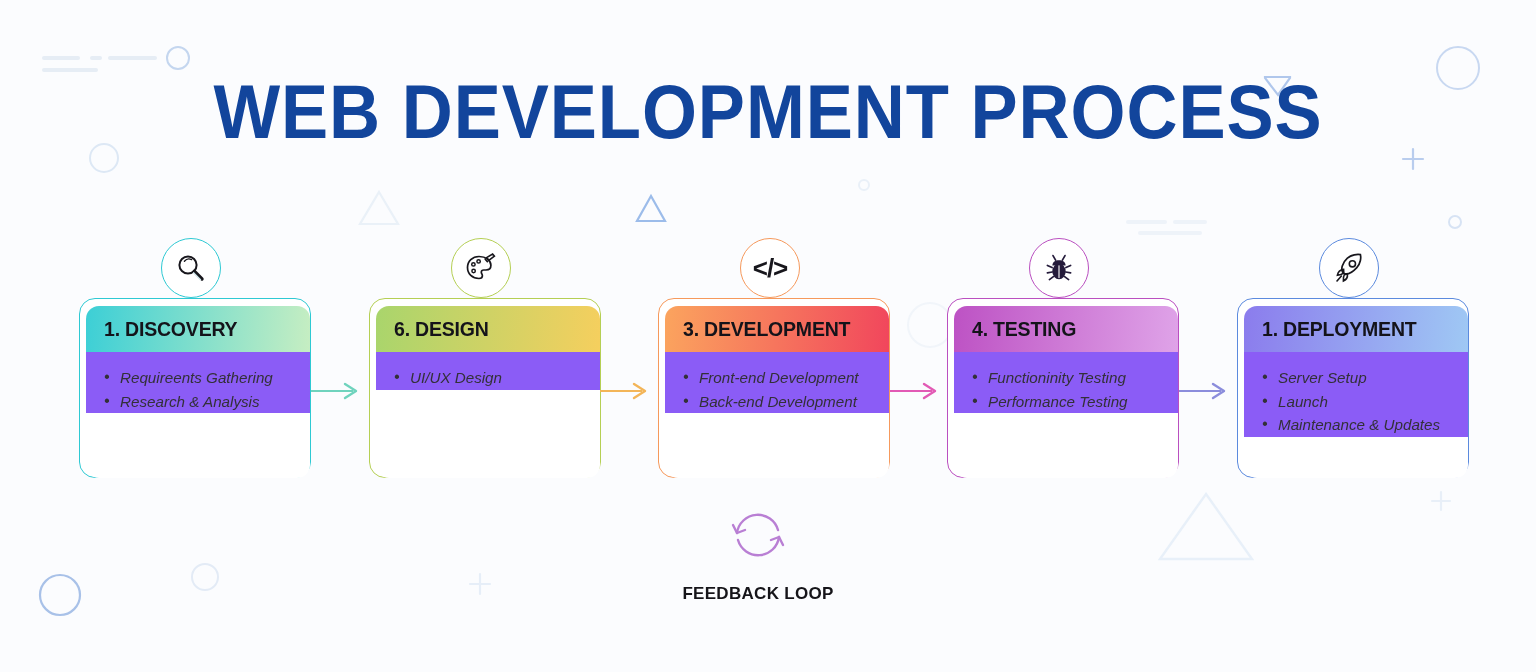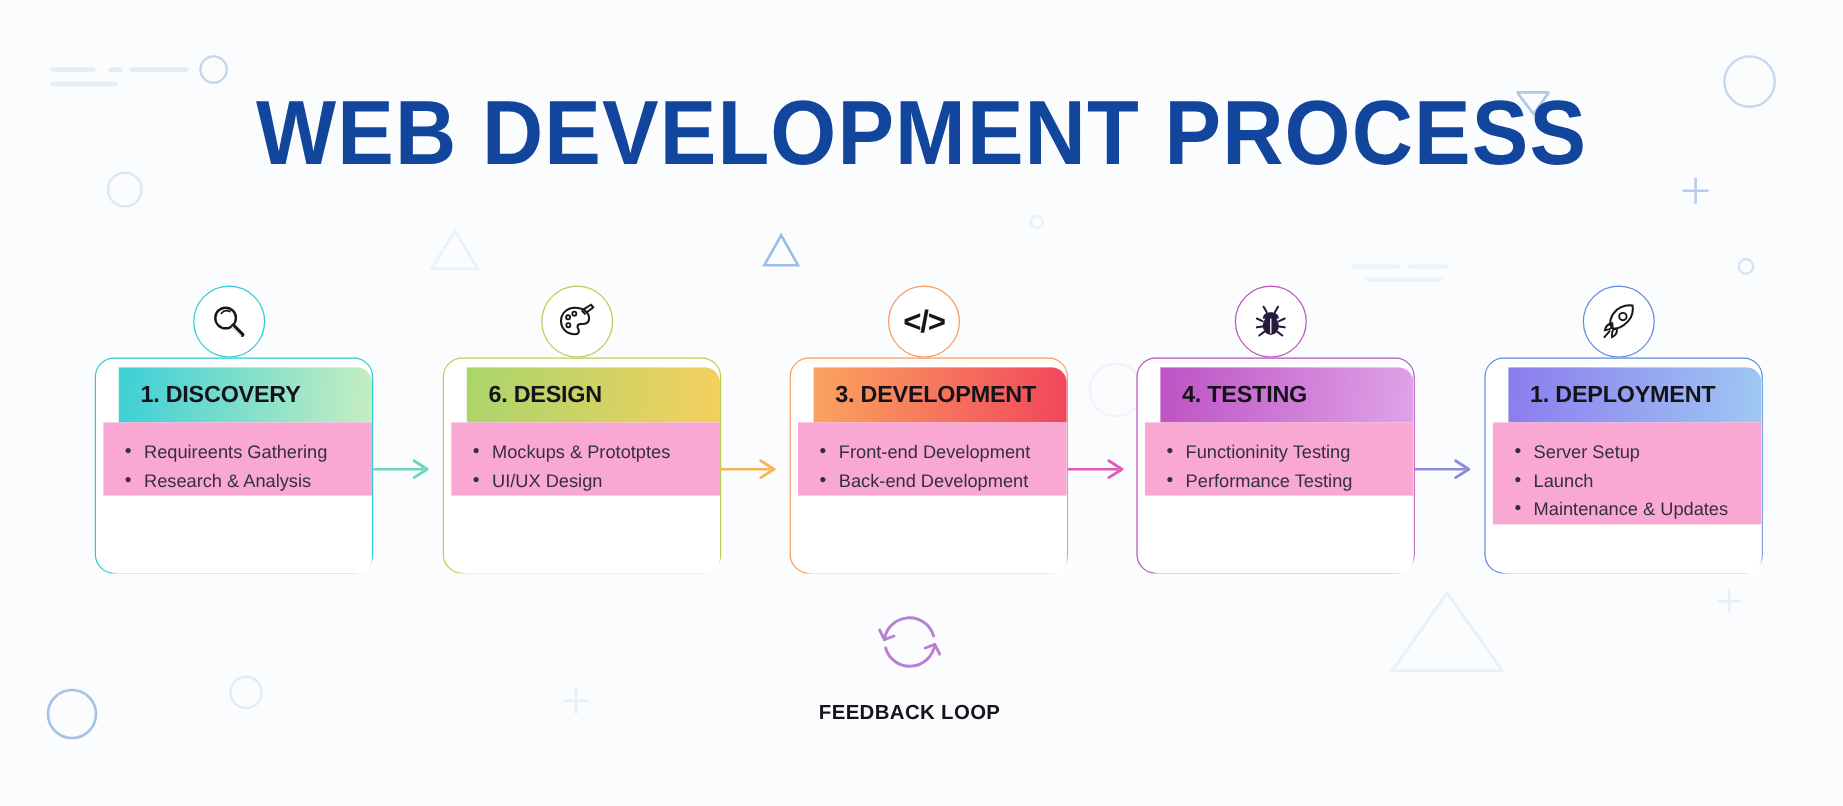--- a/index.html
+++ b/index.html
@@ -81,34 +81,34 @@
     border-radius: 13px;
     overflow: hidden;
     background: #ffffff;
   }
 
   .card-header {
     height: 46px;
     display: flex;
     align-items: center;
     padding-left: 18px;
-    margin-left: 13px;
   }
 
   .card-header-text {
     font-size: 19.5px;
     font-weight: bold;
     color: #14131a;
     letter-spacing: -0.2px;
     white-space: nowrap;
   }
 
   .card-body {
-    background: #f9a8d4;
+    background: #8b5cf6;
     padding: 14px 10px 0 16px;
+    font-style: italic;
   }
 
   .card-body ul {
     list-style: none;
   }
 
   .card-body li {
     position: relative;
     font-size: 15.2px;
     color: #333038;
@@ -256,21 +256,20 @@
       </div>
     </div>
     <div class="card-wrap stage-item" style="left: 369px; top: 298px; color: rgb(181, 207, 84);">
       <div class="card-outline"></div>
       <div class="card">
         <div class="card-header" style="background: linear-gradient(95deg, rgb(169, 213, 108) 0%, rgb(245, 207, 94) 100%);">
           <div class="card-header-text">6. DESIGN</div>
         </div>
         <div class="card-body">
           <ul>
-            <li>Mockups &amp; Prototptes</li>
             <li>UI/UX Design</li>
           </ul>
         </div>
       </div>
       <div class="icon-badge">
         <svg width="34" height="34" viewBox="0 0 34 34">
       <path d="M15 5.5 C8.4 5.5 3.5 10.3 3.5 16.6 C3.5 22.9 8.4 27.5 15 27.5
                C17.2 27.5 18.4 26.3 18.4 24.8 C18.4 23.4 17.3 22.5 17.3 21.2
                C17.3 19.9 18.4 19 19.8 19 L22 19 C25.2 19 26.9 17.1 26.9 14.3
                C26.9 9.1 21.8 5.5 15 5.5 Z" fill="none" stroke="#17161c" stroke-width="1.7"></path>

